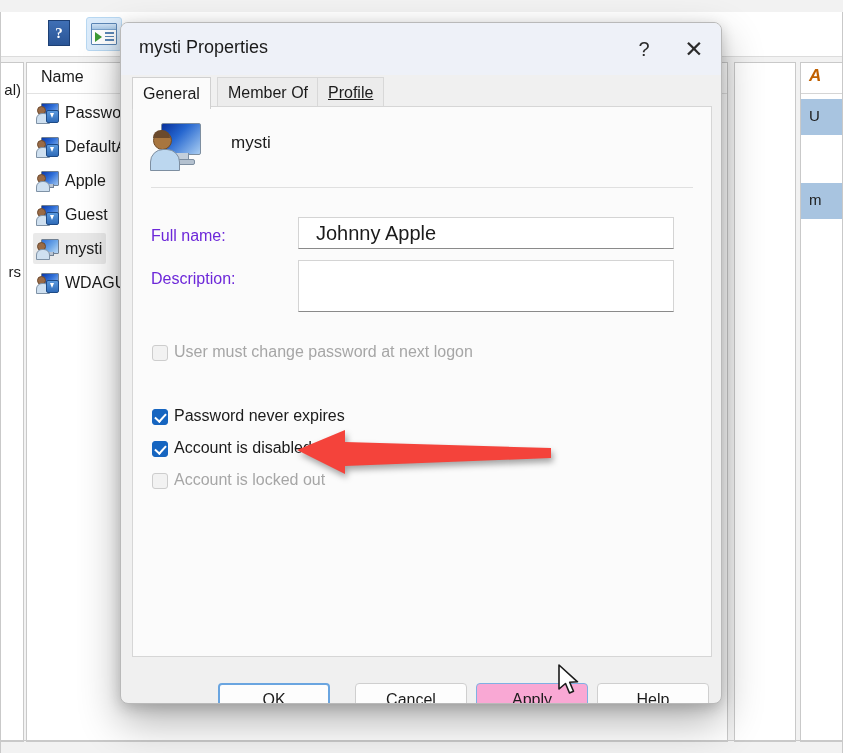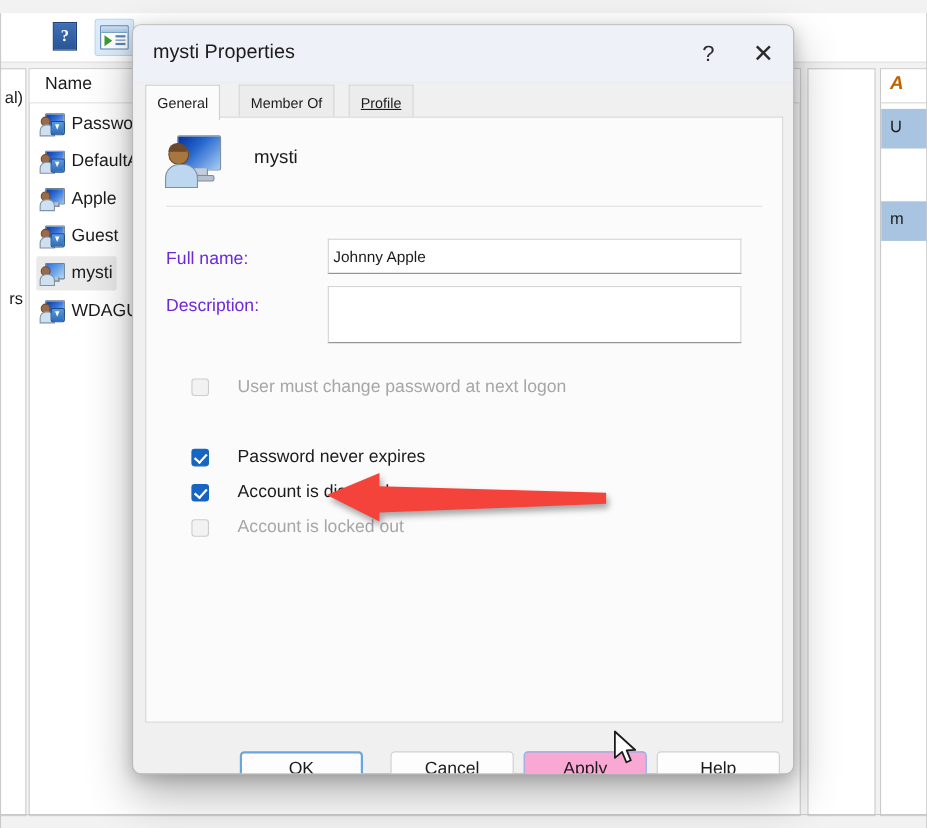--- a/index.html
+++ b/index.html
@@ -71,44 +71,44 @@
     overflow:hidden;
   }
   #titlebar{position:absolute;left:0;top:0;right:0;height:52px;background:#eef1f8;border-bottom:1px solid #e2e4ea;}
   #dlg-title{position:absolute;left:18px;top:14px;font-size:18px;color:#1b1b1b;}
   .tb-sys{position:absolute;top:0;height:52px;width:50px;display:flex;align-items:center;justify-content:center;color:#2b2b2b;}
   #sys-help{right:52px;font-size:20px;}
   #sys-close{right:2px;font-size:23px;font-family:"DejaVu Sans",sans-serif;}
 
   
   #tabstrip{position:absolute;left:0;top:52px;right:0;height:32px;background:#f0f0f0;}
-  .tab{position:absolute;top:2px;height:30px;padding:0 10px;display:flex;align-items:center;font-size:13px;color:#1b1b1b;
+  .tab{position:absolute;top:2px;height:30px;padding:0 10px;display:flex;align-items:center;font-size:16px;color:#1b1b1b;
        background:#ececec;border:1px solid #d8d8d8;border-bottom:none;}
   .tab.active{background:#fbfbfb;border-color:#d0d0d0;z-index:3;height:31px;}
 
   
   #pane{position:absolute;left:11px;top:83px;width:578px;height:549px;background:#fbfbfb;border:1px solid #d6d6d6;}
 
   #acct-icon{position:absolute;left:18px;top:14px;width:52px;height:50px;}
   #acct-icon .mon2{position:absolute;right:2px;top:2px;width:38px;height:30px;border:1px solid #7d8ea0;border-radius:2px;
                    background:linear-gradient(135deg,#07309b 0%,#2566cf 40%,#a9cdf2 100%);}
   #acct-icon .stand2{position:absolute;right:14px;top:32px;width:14px;height:6px;background:#c4cfdb;border:1px solid #7d8ea0;border-top:none;}
   #acct-icon .base2{position:absolute;right:8px;top:38px;width:26px;height:4px;border-radius:2px;background:#b4c1cf;border:1px solid #7d8ea0;}
   #acct-icon .head2{position:absolute;left:2px;top:10px;width:17px;height:17px;border-radius:50%;background:#a8763f;border:1px solid #6e4a27;}
   #acct-icon .hair2{position:absolute;left:2px;top:9px;width:17px;height:8px;border-radius:9px 9px 0 0;background:#6b4a2c;}
   #acct-icon .body2{position:absolute;left:-1px;top:28px;width:28px;height:20px;border-radius:13px 13px 0 0;background:#bcd7ef;border:1px solid #7d8ea0;}
   #acct-name{position:absolute;left:98px;top:26px;font-size:17px;color:#1b1b1b;}
   #divider{position:absolute;left:18px;top:80px;width:542px;height:1px;background:#e0e0e0;}
   .flabel{position:absolute;font-size:16px;color:#6d28d9;text-align:center;}
   .finput{position:absolute;background:#ffffff;border:1px solid #d4d4d4;border-bottom-color:#8a8a8a;
-          font-size:14px;color:#1b1b1b;padding:4px 4px;box-sizing:border-box;
+          font-size:20px;color:#1b1b1b;padding:4px 17px;box-sizing:border-box;
           font-family:"Liberation Sans","DejaVu Sans",sans-serif;outline:none;}
 
   
-  .cbrow{position:absolute;left:19px;display:flex;align-items:center;gap:26px;margin-left:22px;}
+  .cbrow{position:absolute;left:19px;display:flex;align-items:flex-end;gap:6px;}
   .cbox{width:16px;height:16px;border-radius:3px;box-sizing:border-box;flex:none;position:relative;}
   .cbox.off{background:#fbfbfb;border:1px solid #9a9a9a;}
   .cbox.off.dis{background:#f2f2f2;border-color:#cdcdcd;}
   .cbox.on{background:#1665c0;border:1px solid #1665c0;}
   .cbox.on:after{content:"";position:absolute;left:4px;top:1px;width:5px;height:9px;border:solid #ffffff;border-width:0 2px 2px 0;transform:rotate(42deg);}
   .cbl{font-size:16px;color:#1b1b1b;white-space:nowrap;}
   .cbl.dis{color:#a6a6a6;}
 
   
   .btn{position:absolute;top:660px;height:34px;background:#fdfdfd;border:1px solid #cfcfcf;border-radius:4px;

